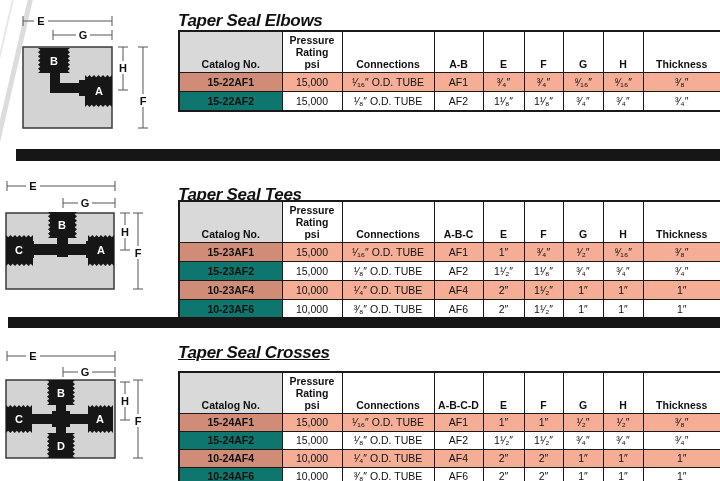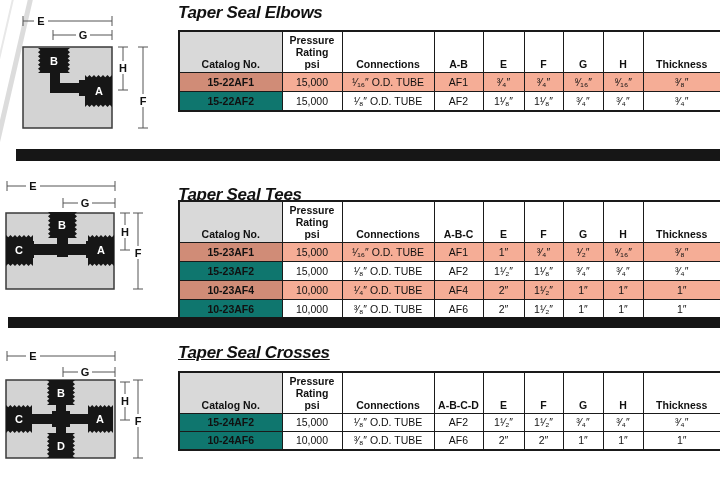--- a/index.html
+++ b/index.html
@@ -2,21 +2,21 @@
 <html><head>
 <meta charset="utf-8">
 <style>
   html,body{margin:0;padding:0;}
   body{font-family:"Liberation Sans",sans-serif;background:#fff;}
   .page{position:relative;width:720px;height:481px;background:#fff;overflow:hidden;}
   .decor-line{position:absolute;background:#dcdcdc;transform:rotate(13deg);transform-origin:top left;}
   .decor-a{left:30px;top:-10px;width:5px;height:175px;}
   .decor-b{left:14px;top:-10px;width:2px;height:155px;background:#e8e8e8;}
   .section-title{position:absolute;left:178px;margin:0;font-size:17px;font-weight:bold;font-style:italic;color:#111;letter-spacing:-0.3px;white-space:nowrap;}
-  .t1{top:3px;} .t2{top:185px;} .t3{top:343px;text-decoration:underline;}
+  .t1{top:11px;} .t2{top:185px;} .t3{top:343px;text-decoration:underline;}
   .bar{position:absolute;background:#161616;}
   .bar1{left:16px;top:149px;width:704px;height:12px;}
   .bar2{left:8px;top:317px;width:712px;height:11px;}
   table.spec{position:absolute;left:178px;width:542px;border-collapse:collapse;table-layout:fixed;border:2px solid #1a1a1a;}
   .tbl1{top:30px;} .tbl2{top:200px;} .tbl3{top:371px;}
   table.spec th,table.spec td{border:1px solid #1a1a1a;text-align:center;color:#111;overflow:hidden;}
   table.spec th{font-size:10.5px;font-weight:bold;vertical-align:bottom;padding:2px 1px 2px 1px;height:32px;white-space:pre-line;line-height:1.15;background:#fff;}
   table.spec th.cat{background:#d9d9d9;margin-left:24px;}
   table.spec td{font-size:10.5px;height:18px;padding:0 1px;background:#fff;line-height:1;}
   table.spec td.cat{font-weight:bold;background:#0f766e;}
@@ -320,30 +320,52 @@
           <th>Connections</th>
           <th>A-B-C-D</th>
           <th>E</th>
           <th>F</th>
           <th>G</th>
           <th>H</th>
           <th>Thickness</th>
         </tr>
       </thead>
       <tbody>
+        <tr class="hl">
+          <td class="cat">15-24AF1</td>
+          <td>15,000</td>
+          <td>¹⁄₁₆″ O.D. TUBE</td>
+          <td>AF1</td>
+          <td>1″</td>
+          <td>1″</td>
+          <td>¹⁄₂″</td>
+          <td>¹⁄₂″</td>
+          <td>³⁄₈″</td>
+        </tr>
         <tr>
           <td class="cat">15-24AF2</td>
           <td>15,000</td>
           <td>¹⁄₈″ O.D. TUBE</td>
           <td>AF2</td>
           <td>1¹⁄₂″</td>
           <td>1¹⁄₂″</td>
           <td>³⁄₄″</td>
           <td>³⁄₄″</td>
           <td>³⁄₄″</td>
+        </tr>
+        <tr class="hl">
+          <td class="cat">10-24AF4</td>
+          <td>10,000</td>
+          <td>¹⁄₄″ O.D. TUBE</td>
+          <td>AF4</td>
+          <td>2″</td>
+          <td>2″</td>
+          <td>1″</td>
+          <td>1″</td>
+          <td>1″</td>
         </tr>
         <tr>
           <td class="cat">10-24AF6</td>
           <td>10,000</td>
           <td>³⁄₈″ O.D. TUBE</td>
           <td>AF6</td>
           <td>2″</td>
           <td>2″</td>
           <td>1″</td>
           <td>1″</td>

